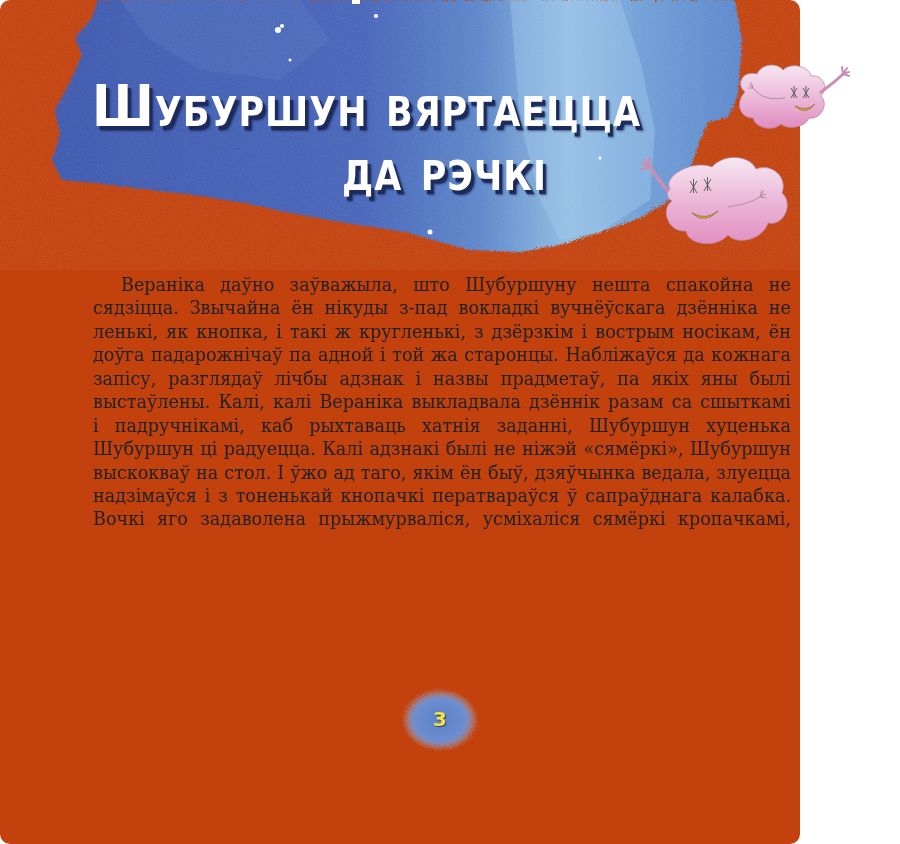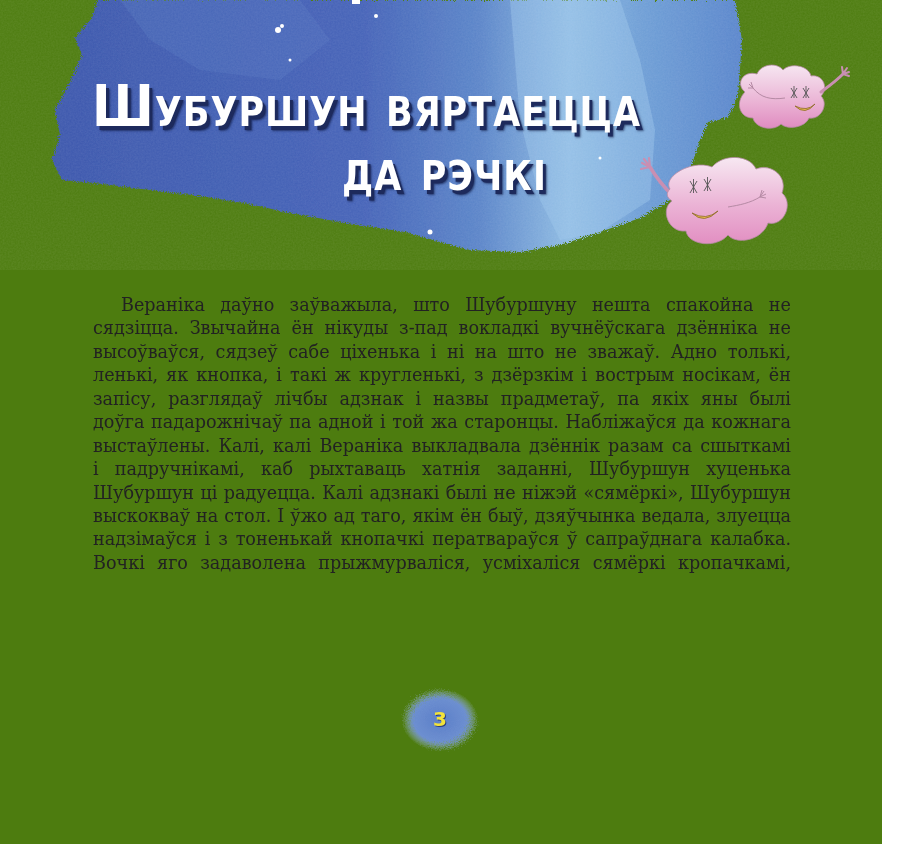--- a/index.html
+++ b/index.html
@@ -1,17 +1,17 @@
 <!DOCTYPE html>
 <html><head>
 <meta charset="utf-8">
 <style>
   html, body { margin:0; padding:0; background:#ffffff; }
   body { width:900px; height:844px; position:relative; overflow:hidden; }
-  .page { position:absolute; left:0; top:0; width:882px; height:844px; background:#4d7c0f; }
+  .page { position:absolute; left:0; top:0; width:800px; height:844px; background:#c2410c;border-radius:10px; }
 
   
   .wash { position:absolute; left:0; top:0; width:900px; height:270px; }
   .wash svg { position:absolute; left:0; top:0; }
 
   .title { position:absolute; left:0; top:0; width:900px; height:270px; pointer-events:none; }
   .title-line {
     position:absolute;
     font-family:"DejaVu Sans", sans-serif;
     font-weight:bold;
@@ -43,21 +43,21 @@
     text-align:justify;
   }
   .body-text .line {
     display:block;
     text-align:justify;
     text-align-last:justify;
     white-space:nowrap;
     height:23.45px;
     overflow:visible;
   }
-  .body-text .line.indent { padding-left:28px;margin-top:20px; }
+  .body-text .line.indent { padding-left:28px; }
 
   
   .page-num {
     position:absolute; left:398px; top:684px; width:84px; height:70px;
   }
   .page-num .digit {
     position:absolute; left:0; top:0; width:84px; height:70px;
     display:flex; align-items:center; justify-content:center;
     font-family:"DejaVu Sans", sans-serif; font-weight:bold;
     font-size:20px; color:#f2e33a;
@@ -162,24 +162,23 @@
     <g stroke="#555" stroke-width="0.9" fill="none">
       <path d="M 58 36 l 7 12 M 65 36 l -7 12 M 61.5 34 l 0 14"></path>
       <path d="M 72 34 l 7 12 M 79 34 l -7 12 M 75.5 32 l 0 14"></path>
     </g>
     <path d="M 60 68 Q 72 80, 86 66 Q 74 76, 60 68 Z" fill="#e9b94a" stroke="#8a6a2a" stroke-width="0.8"></path>
   </svg>
 
   <div class="body-text">
     <span class="line indent">Вераніка даўно заўважыла, што Шубуршуну нешта спакойна не</span>
     <span class="line">сядзіцца. Звычайна ён нікуды з-пад вокладкі вучнёўскага дзённіка не</span>
-    <span class="line">высоўваўся, сядзеў сабе ціхенька і ні на што не зважаў. Адно толькі,</span>
     <span class="line">ленькі, як кнопка, і такі ж кругленькі, з дзёрзкім і вострым носікам, ён</span>
+    <span class="line">доўга падарожнічаў па адной і той жа старонцы. Набліжаўся да кожнага</span>
     <span class="line">запісу, разглядаў лічбы адзнак і назвы прадметаў, па якіх яны былі</span>
-    <span class="line">доўга падарожнічаў па адной і той жа старонцы. Набліжаўся да кожнага</span>
     <span class="line">выстаўлены. Калі, калі Вераніка выкладвала дзённік разам са сшыткамі</span>
     <span class="line">і падручнікамі, каб рыхтаваць хатнія заданні, Шубуршун хуценька</span>
     <span class="line">Шубуршун ці радуецца. Калі адзнакі былі не ніжэй «сямёркі», Шубуршун</span>
     <span class="line">выскокваў на стол. І ўжо ад таго, якім ён быў, дзяўчынка ведала, злуецца</span>
     <span class="line">надзімаўся і з тоненькай кнопачкі ператвараўся ў сапраўднага калабка.</span>
     <span class="line">Вочкі яго задаволена прыжмурваліся, усміхаліся сямёркі кропачкамі,</span>
   </div>
 
   <div class="page-num">
     <svg width="84" height="70" viewBox="0 0 84 70">

